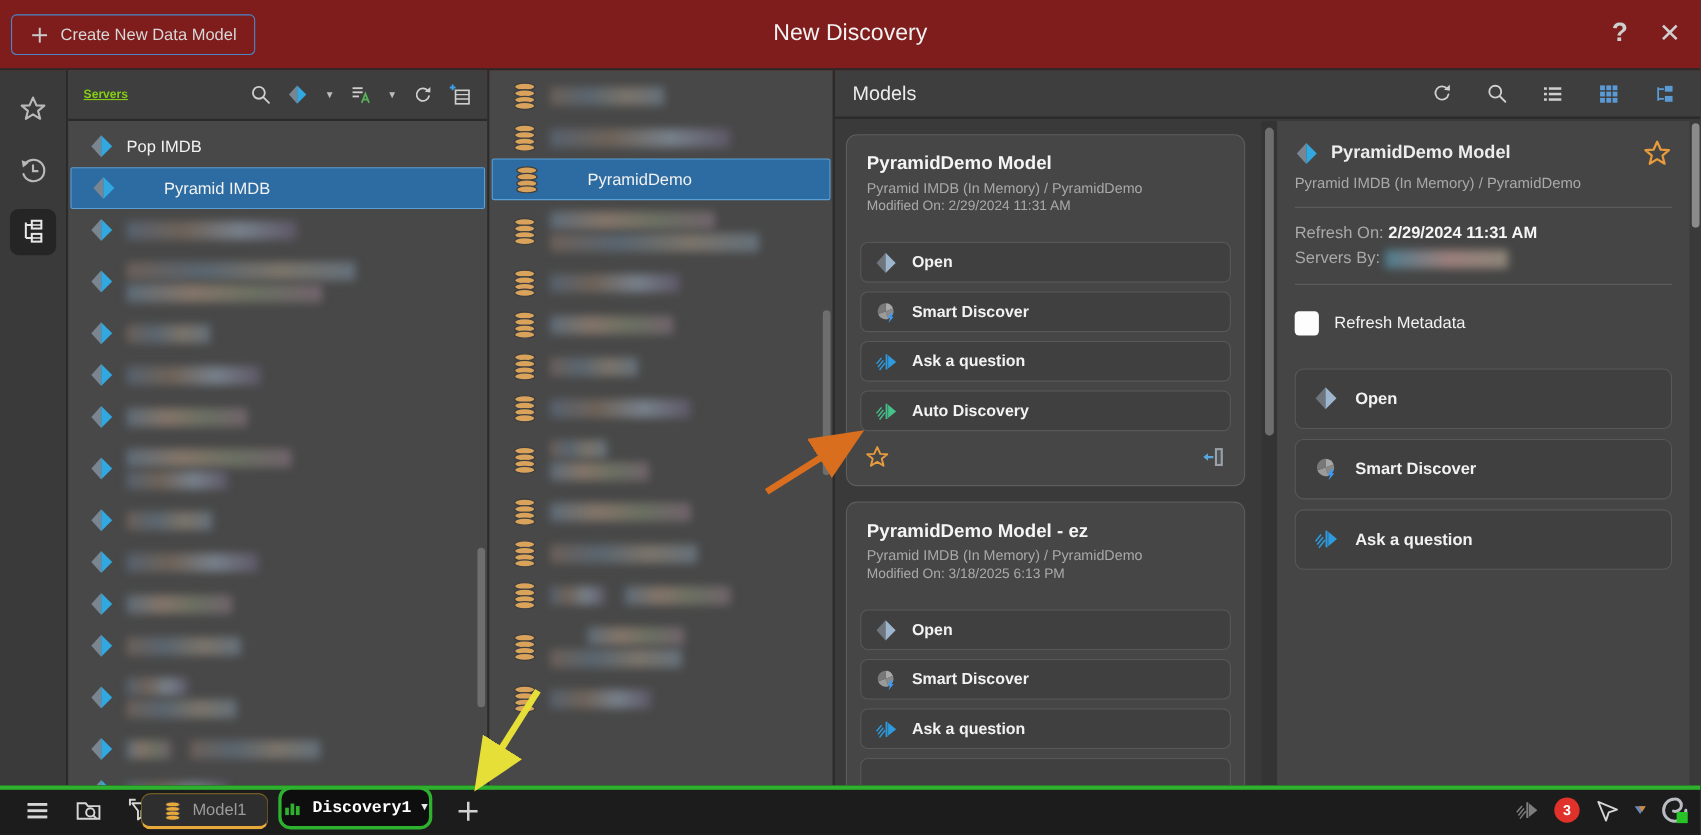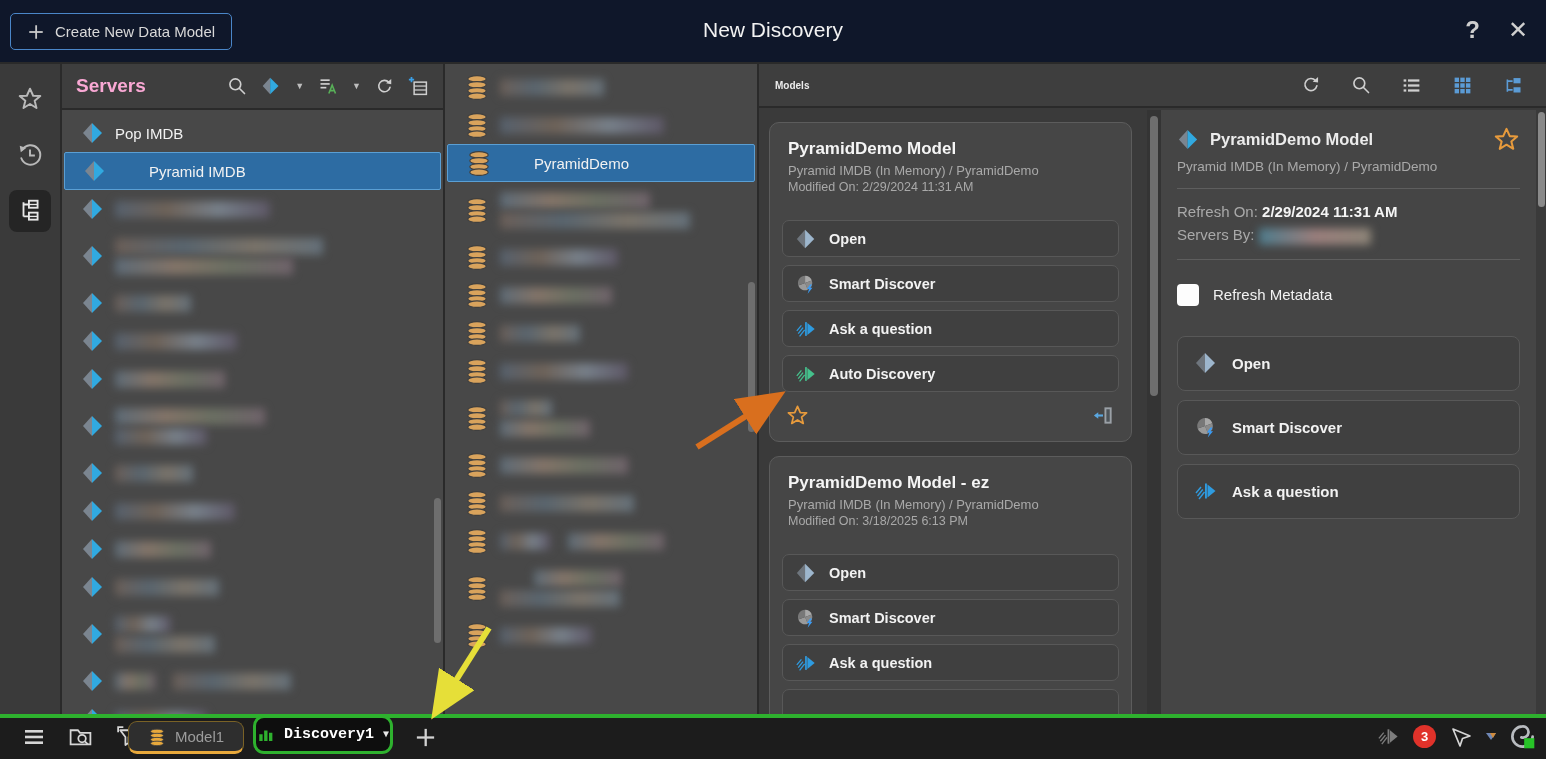--- a/index.html
+++ b/index.html
@@ -1,21 +1,21 @@
 <!DOCTYPE html>
 <html><head>
 <meta charset="utf-8">
 <style>
   * { margin:0; padding:0; box-sizing:border-box; }
   html,body { width:1546px; height:759px; overflow:hidden; background:#3e3e3e;
     font-family:"Liberation Sans", sans-serif; color:#ececec; }
   #app { position:relative; width:1546px; height:759px; background:#3e3e3e; }
 
   
-  .topbar { position:absolute; left:0; top:0; width:100%; height:72px; background:#0f172a; }
+  .topbar { position:absolute; left:0; top:0; width:100%; height:72px; background:#7f1d1d; }
   .topbar-divider { position:absolute; left:0; top:62px; width:100%; height:2px; background:#2a2a2a; }
   .create-btn { position:absolute; left:10px; top:13px; height:37px; padding:0 16px;
     display:flex; align-items:center; gap:10px; border:1px solid #4a86c8; border-radius:5px;
     background:transparent; color:#d8d8d8; font-size:15px; cursor:pointer; }
   .win-title { position:absolute; left:0; right:0; top:18px; text-align:center; font-size:21px; color:#f2f2f2; }
   .help-glyph { position:absolute; right:66px; top:16px; font-size:24px; font-weight:bold; color:#cfcfcf; cursor:pointer; }
   .close-glyph { position:absolute; right:18px; top:16px; font-size:24px; color:#cfcfcf; cursor:pointer; }
 
   
   .main { position:absolute; left:0; top:64px; width:1546px; height:650px; display:flex; }
@@ -25,21 +25,21 @@
   .rail-btn { width:42px; height:42px; display:flex; align-items:center; justify-content:center; border-radius:8px; color:#b9b9b9; cursor:pointer; }
   .rail-btn.sel { background:#252525; color:#e8e8e8; }
 
   .panel { display:flex; flex-direction:column; overflow:hidden; }
   .panel-servers  { flex:0 0 381px; background:#484848; }
   .panel-dbs      { flex:0 0 312px; background:#484848; }
   .panel-models   { flex:1 1 auto; background:#3a3a3a; position:relative; }
 
   .phead { flex:0 0 46px; background:#3e3e3e; border-bottom:2px solid #2a2a2a;
     display:flex; align-items:center; padding:0 14px; gap:14px; }
-  .phead .ttl { font-size:19px; font-weight:bold; color:#f9a8d4; }
+  .phead .ttl { font-size:11px; font-weight:bold; color:#84cc16;text-decoration:underline; }
   .phead .spacer { flex:1; }
   .hicon { color:#cfcfcf; display:flex; align-items:center; cursor:pointer; }
   .caret { font-size:9px; color:#bdbdbd; cursor:pointer; }
 
   .plist { position:relative; flex:1; overflow:hidden; padding-top:4px; }
   .row { display:flex; align-items:center; gap:10px; height:38px; padding:0 10px 0 18px;
     font-size:15px; color:#f2f2f2; cursor:pointer; border:1px solid transparent; }
   .row.tall { height:56px; }
   .row.sel { background:#2d6ca3; border:1px solid #5a9fd4; border-radius:2px; margin:0 2px;gap:42px; }
   .ic { flex:0 0 auto; }
@@ -47,21 +47,21 @@
   .rd { height:17px; border-radius:2px; filter:blur(4px); display:block; }
   .gA { background:linear-gradient(90deg,#56616e,#6e6258,#77808a,#5d5766); }
   .gB { background:linear-gradient(90deg,#6b5f58,#59656f,#7a7369,#64707a); }
   .gC { background:linear-gradient(90deg,#5d6b77,#837468,#6a6f62,#70636b); }
 
   .scroll-thumb { position:absolute; width:7px; border-radius:4px; background:#6e6e6e; }
 
   
   .mhead { position:absolute; left:0; top:0; right:0; height:44px; background:#3e3e3e; border-bottom:2px solid #2a2a2a;
     display:flex; align-items:center; padding:0 22px 0 16px; gap:0; }
-  .mhead .ttl { font-size:10px; font-weight:bold; }
+  .mhead .ttl { font-size:18px; font-weight:normal; }
   .mhead .spacer { flex:1; }
   .mhead .hicon { margin-left:30px; }
   .blue { color:#5b9bd5; }
 
   .models-list { position:absolute; left:0; top:46px; width:389px; bottom:0; overflow:hidden; padding:12px 16px 0 10px; }
   .mtrack { position:absolute; left:388px; top:46px; bottom:0; width:14px; background:#343434; }
   .card { background:#464646; border:1px solid #5c5c5c; border-radius:10px; padding:16px 12px 12px 12px; margin-bottom:14px; }
   .card .cname { font-size:17px; font-weight:bold; color:#f5f5f5; padding-left:6px; }
   .card .csrc  { font-size:13px; color:#a9a9a9; margin-top:4px; padding-left:6px; }
   .card .cmod  { font-size:12.5px; color:#a9a9a9; margin-top:2px; padding-left:6px; }

